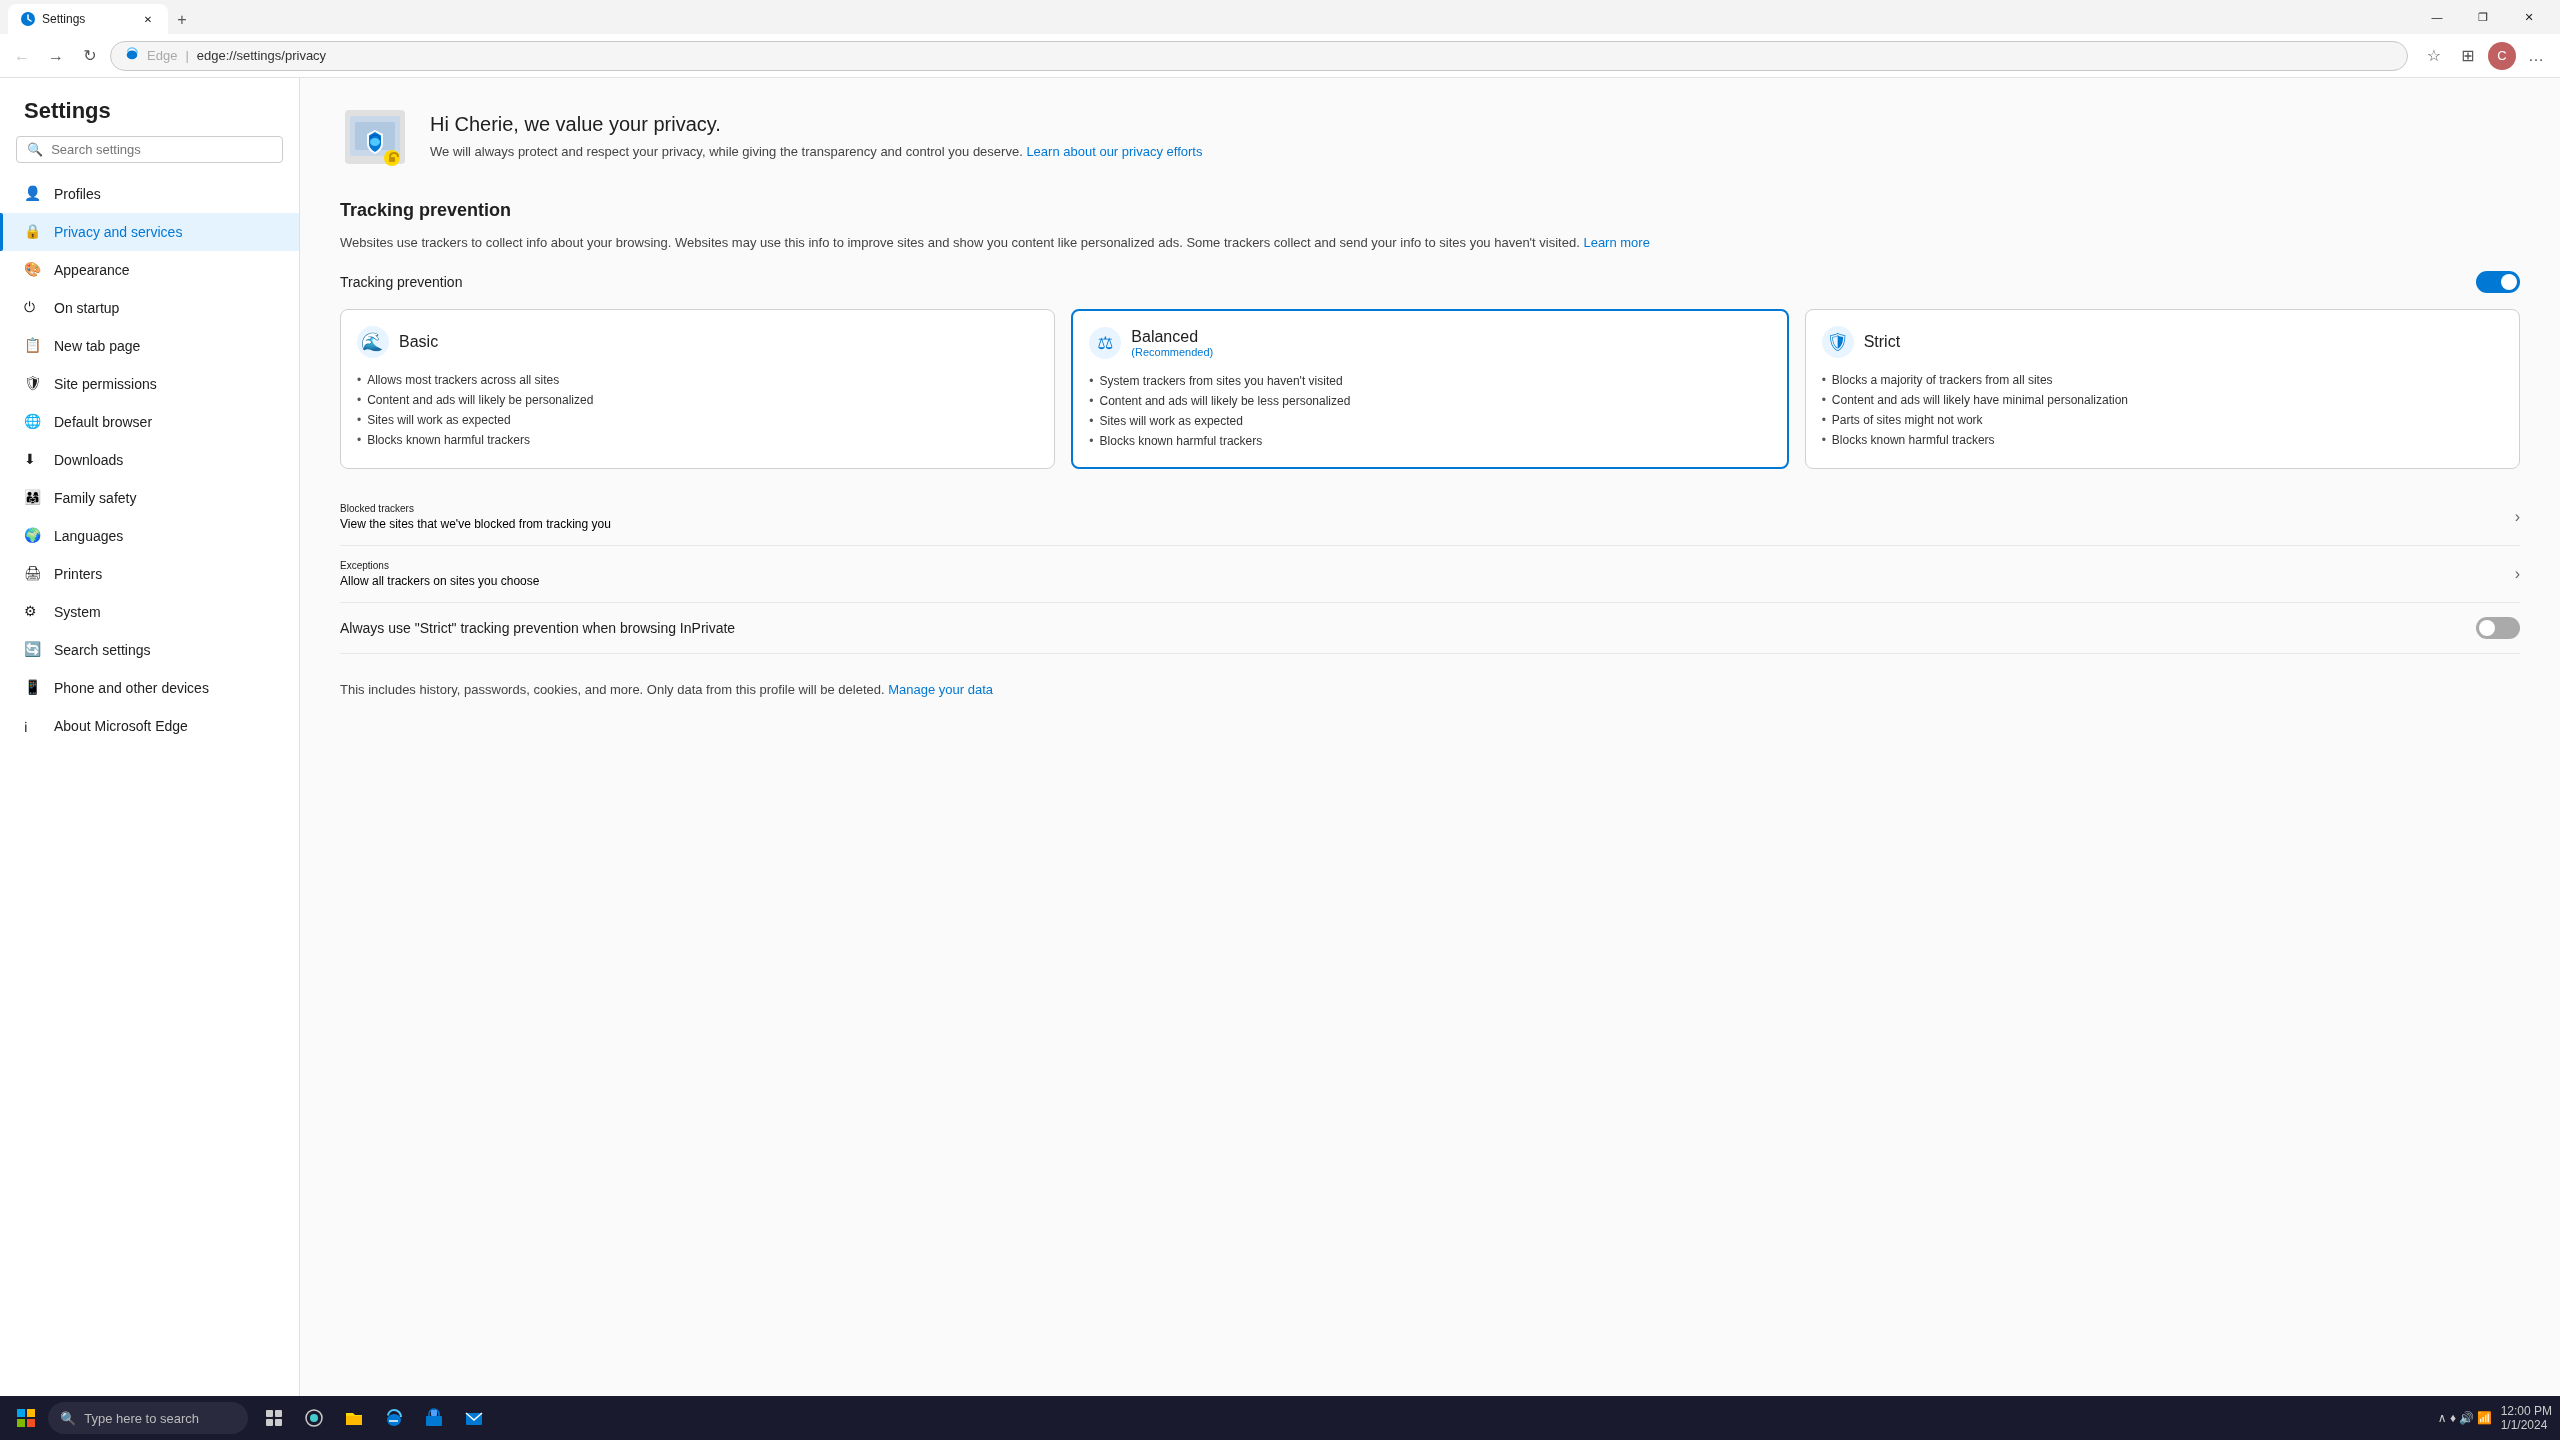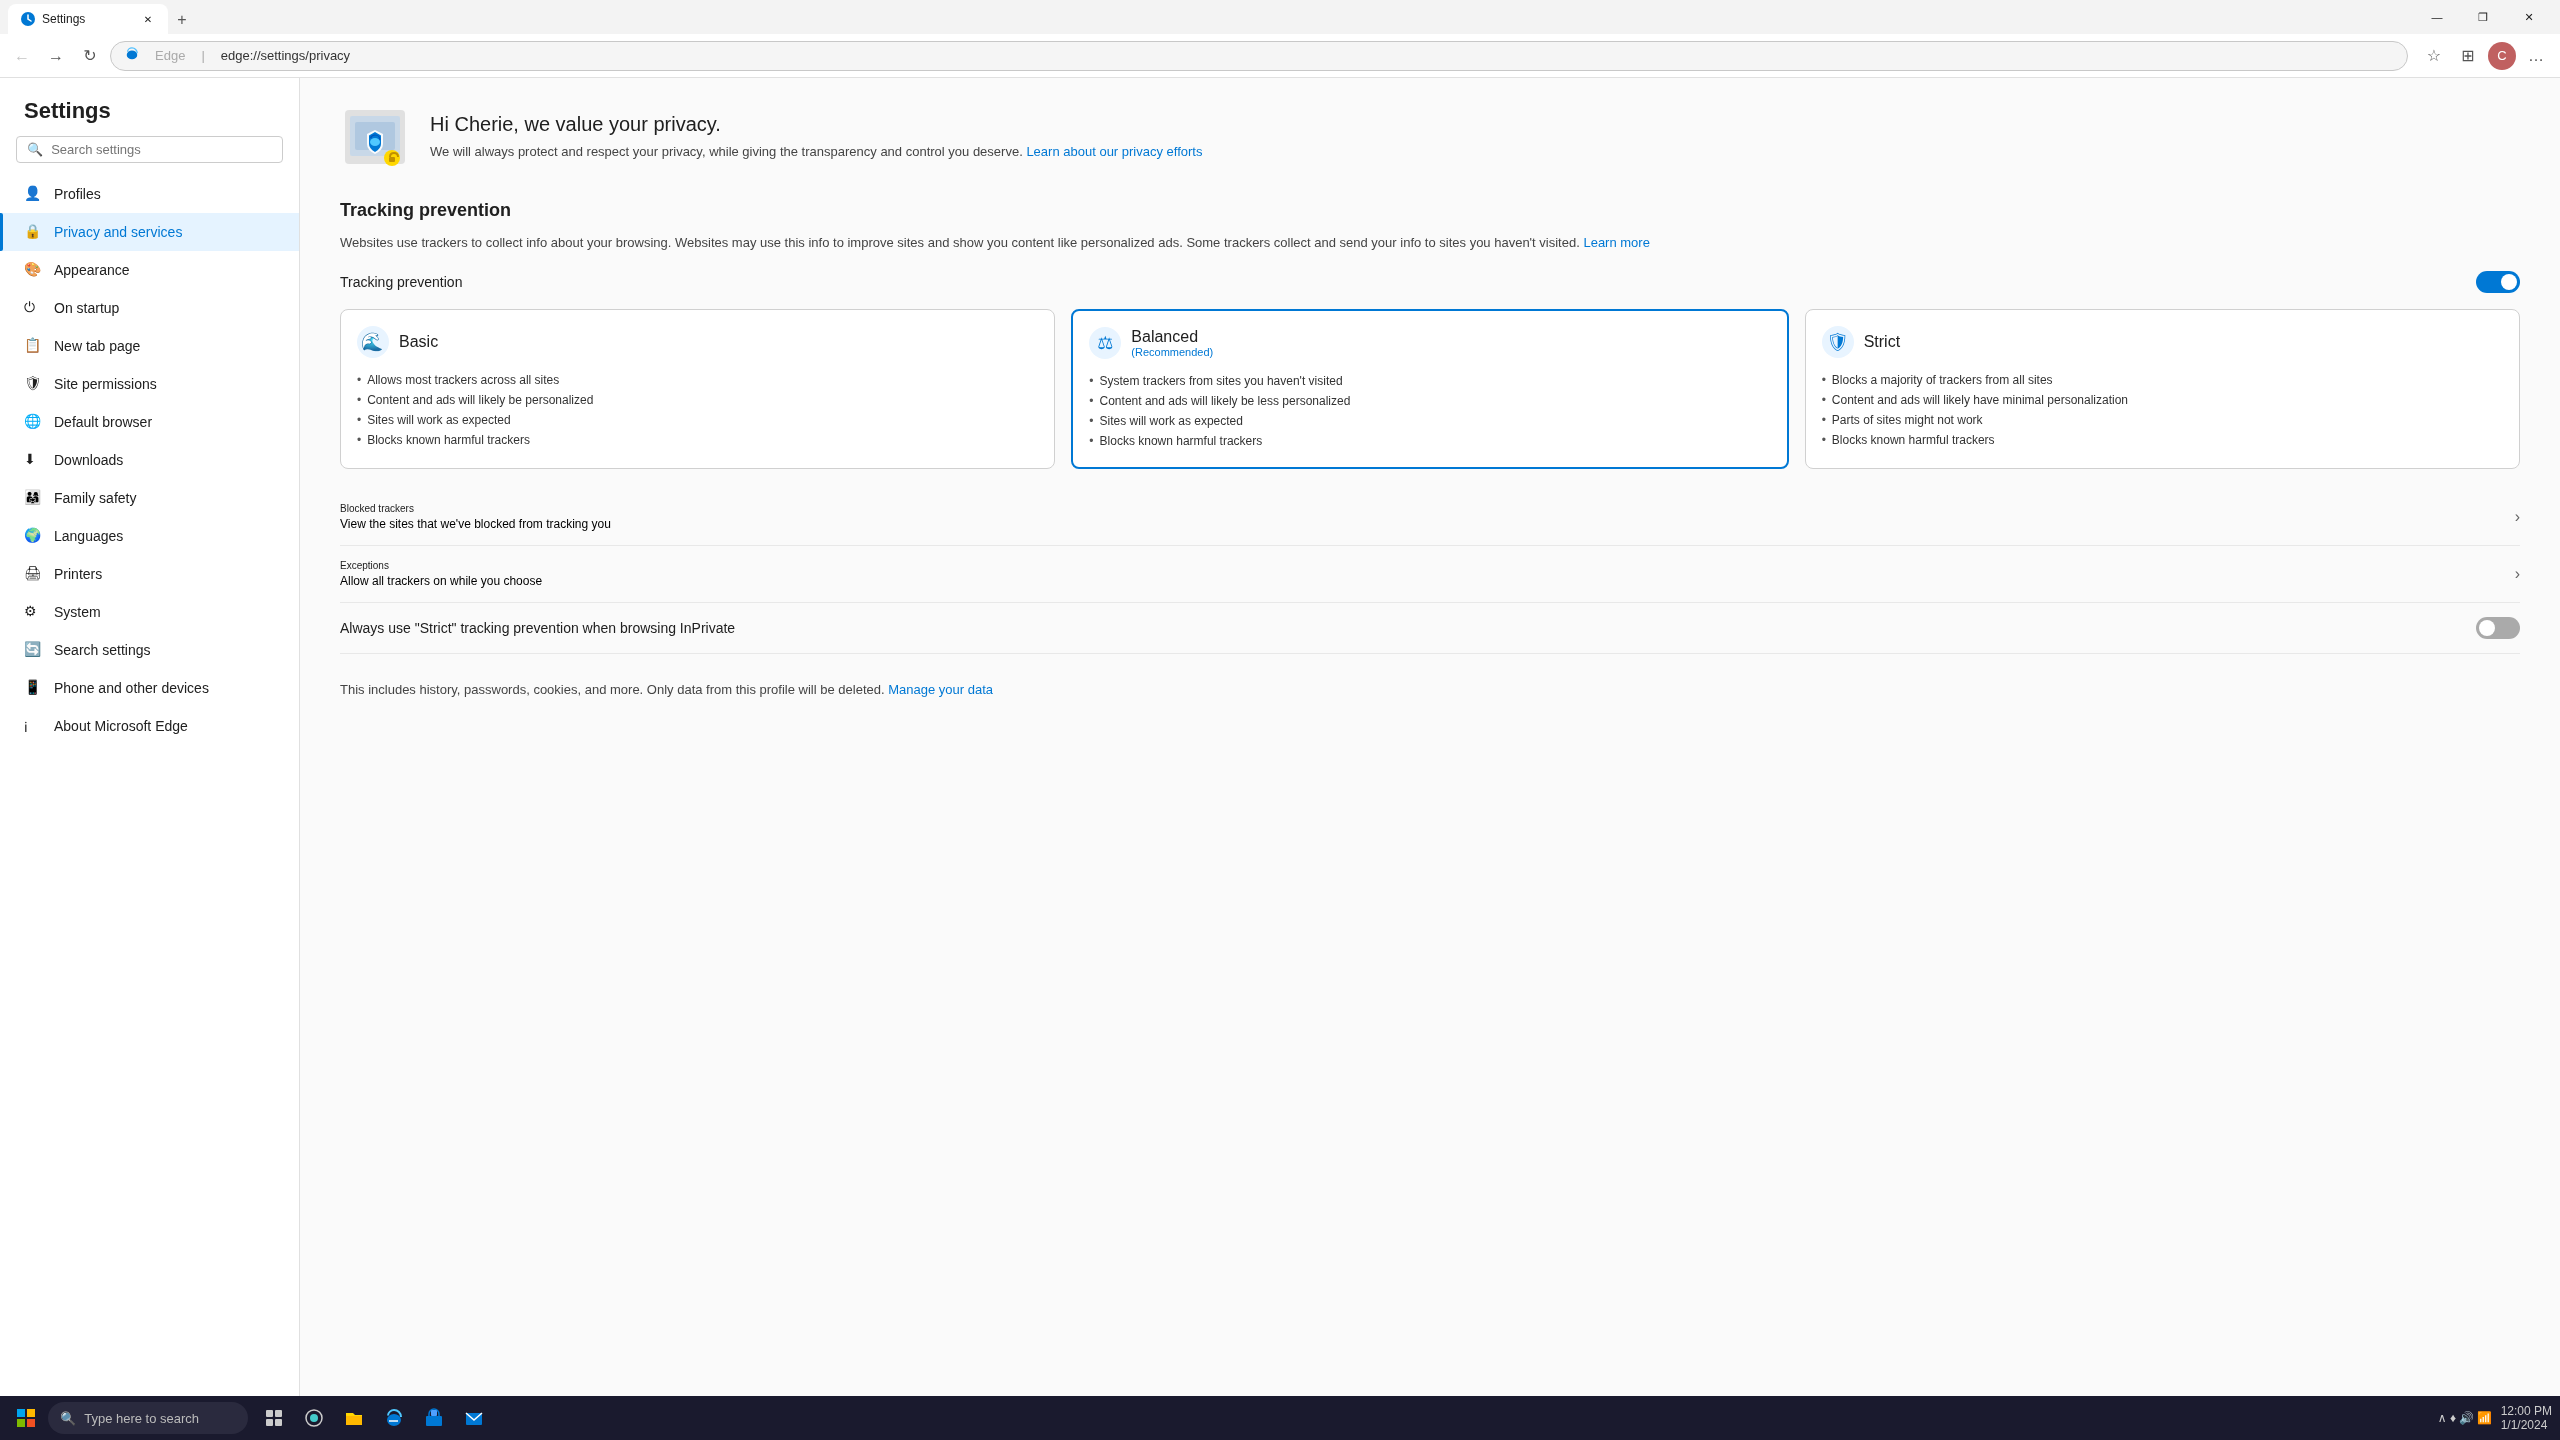--- a/index.html
+++ b/index.html
@@ -25,21 +25,21 @@
 
     
     .address-bar {
       display: flex; align-items: center; background: #fff;
       padding: 4px 8px; gap: 6px; border-bottom: 1px solid #e0e0e0; height: 44px;
     }
     .nav-btn { width: 28px; height: 28px; display: flex; align-items: center; justify-content: center; border-radius: 4px; cursor: pointer; color: #555; font-size: 16px; }
     .nav-btn.disabled { opacity: 0.35; cursor: default; }
     .address-input {
       flex: 1; height: 30px; border: 1px solid #c8c8c8; border-radius: 16px;
-      padding: 0 14px; font-size: 13px; background: #f5f5f5; display: flex; align-items: center; gap: 16px;
+      padding: 0 14px; font-size: 13px; background: #f5f5f5; display: flex; align-items: center; gap: 8px;
     }
     .address-edge-icon { color: #0078d4; font-size: 13px; }
     .address-text { color: #333; font-size: 13px; }
     .address-sep { color: #aaa; }
     .toolbar-icons { display: flex; gap: 2px; margin-left: 4px; }
     .toolbar-icon { width: 32px; height: 32px; display: flex; align-items: center; justify-content: center; border-radius: 4px; cursor: pointer; font-size: 16px; color: #555; }
     .avatar { width: 28px; height: 28px; border-radius: 50%; background: #c06060; display: flex; align-items: center; justify-content: center; font-size: 13px; color: #fff; cursor: pointer; }
 
     
     .main { display: flex; flex: 1; overflow: hidden; }
@@ -373,21 +373,21 @@
         <div class="list-item-left">
           <div class="list-item-title">Blocked trackers</div>
           <div class="list-item-desc">View the sites that we've blocked from tracking you</div>
         </div>
         <span class="chevron">›</span>
       </div>
 
       <div class="list-item">
         <div class="list-item-left">
           <div class="list-item-title">Exceptions</div>
-          <div class="list-item-desc">Allow all trackers on while you choose</div>
+          <div class="list-item-desc">Allow all trackers on sites you choose</div>
         </div>
         <span class="chevron">›</span>
       </div>
 
       <div class="inprivate-row">
         <span class="inprivate-label">Always use "Strict" tracking prevention when browsing InPrivate</span>
         <div class="toggle off">
           <div class="toggle-knob"></div>
         </div>
       </div>

